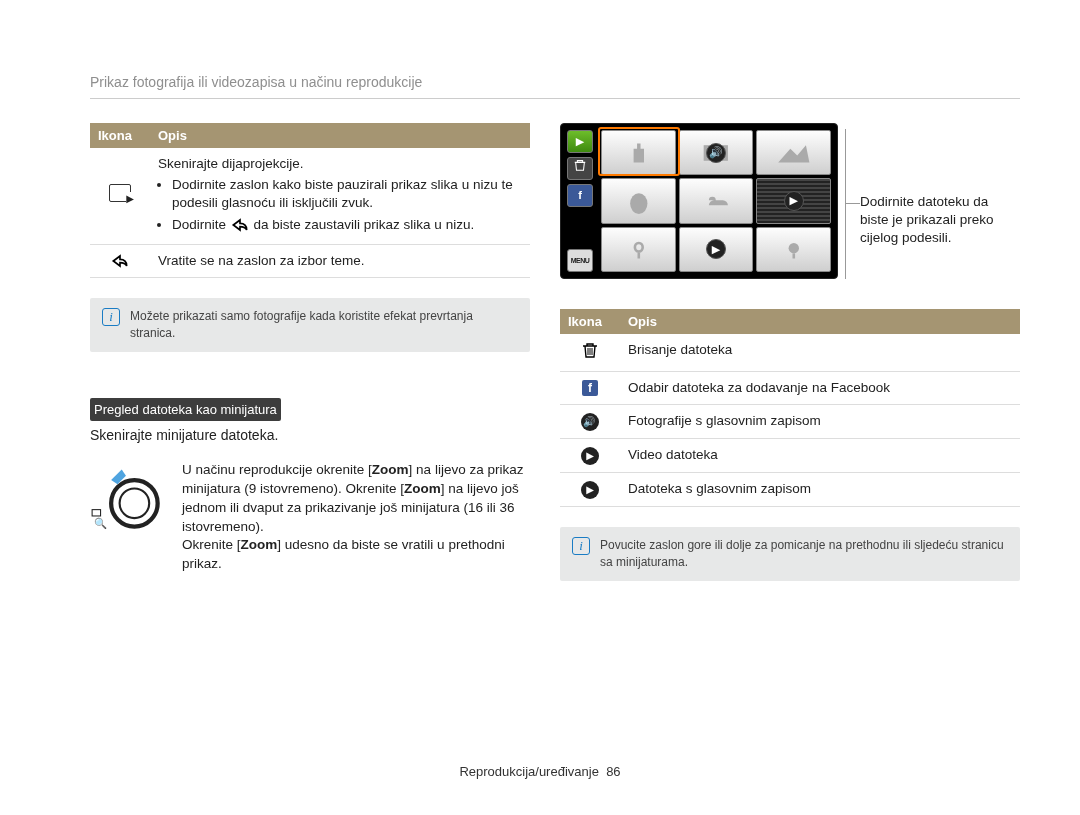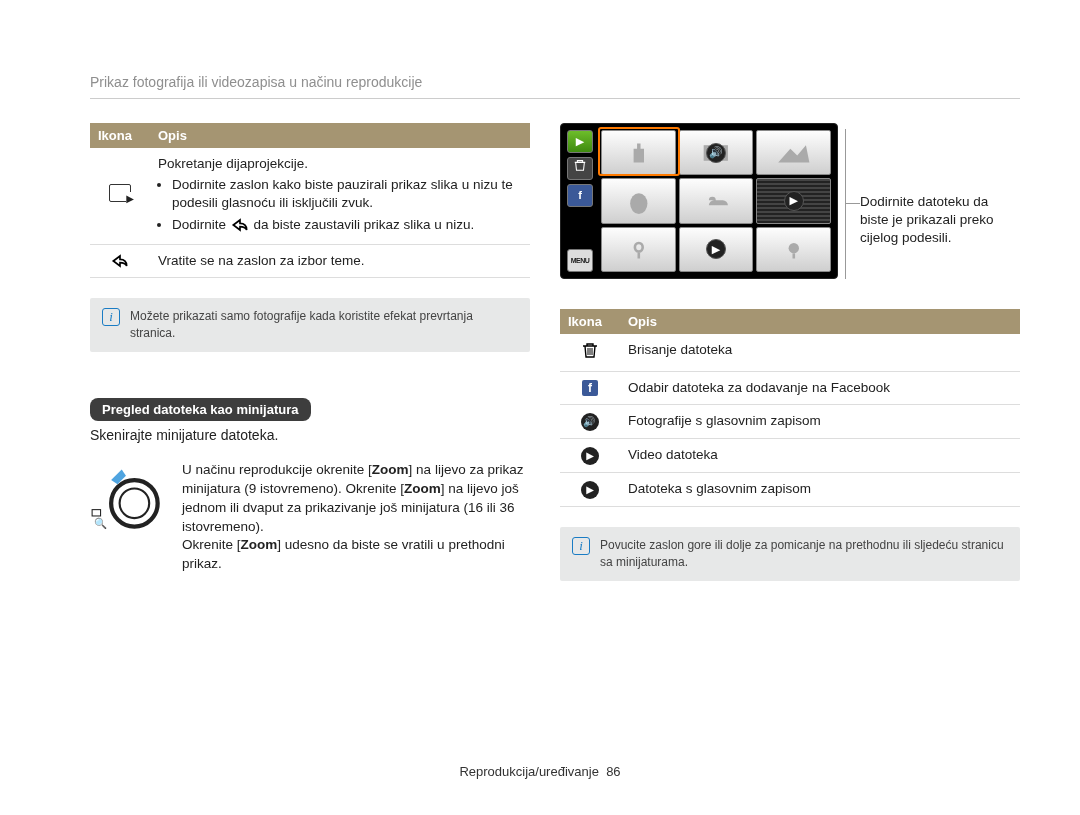--- a/index.html
+++ b/index.html
@@ -76,23 +76,23 @@
     text-align: center;
     font-size: 13px;
     line-height: 16px;
     flex-shrink: 0;
   }
 
   .subhead-pill {
     display: inline-block;
     background: #3d3d3d;
     color: #fff;
-    border-radius: 8px;
-    padding: 4px 12px;
-    font-weight: bold;
+    border-radius: 2px;
+    padding: 4px 4px;
+    font-weight: normal;
     font-size: 13px;
     margin-top: 46px;
   }
   .subhead-after {
     margin-top: 6px;
     font-size: 14px;
   }
 
   .zoom-row {
     display: flex;
@@ -200,21 +200,21 @@
         <tbody>
             <tr>
           <th>Ikona</th>
           <th>Opis</th>
         </tr>
         <tr>
           <td class="icon-cell">
             <span class="slideshow-icon"></span>
           </td>
           <td>
-            <span>Pokretanje dijaprojekcije.</span>
+            <span>Skenirajte dijaprojekcije.</span>
             <ul class="bullets">
               <li>Dodirnite zaslon kako biste pauzirali prikaz slika u nizu te podesili glasnoću ili isključili zvuk.</li>
               <li>
                 <span>Dodirnite </span>
                 <span class="back-arrow" style="display:inline-block;vertical-align:middle;">
                   <svg viewBox="0 0 24 20">
                         <path d="M4 10 L12 4 L12 8 C18 8 20 12 20 16 C18 12 14 12 12 12 L12 16 Z" fill="none" stroke="#000" stroke-width="2"></path>
                       </svg>
                 </span>
                 <span> da biste zaustavili prikaz slika u nizu.</span>

